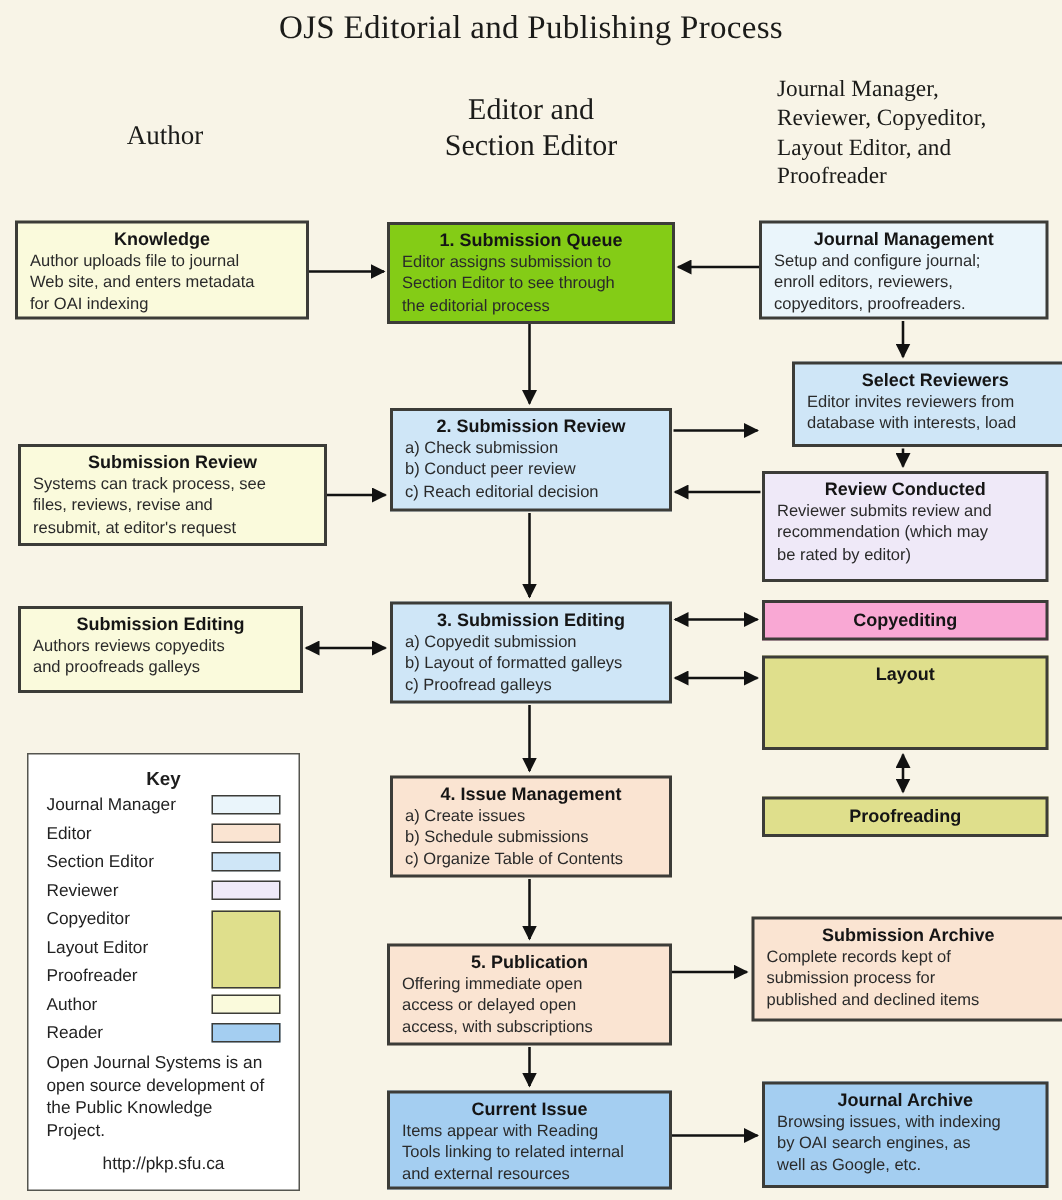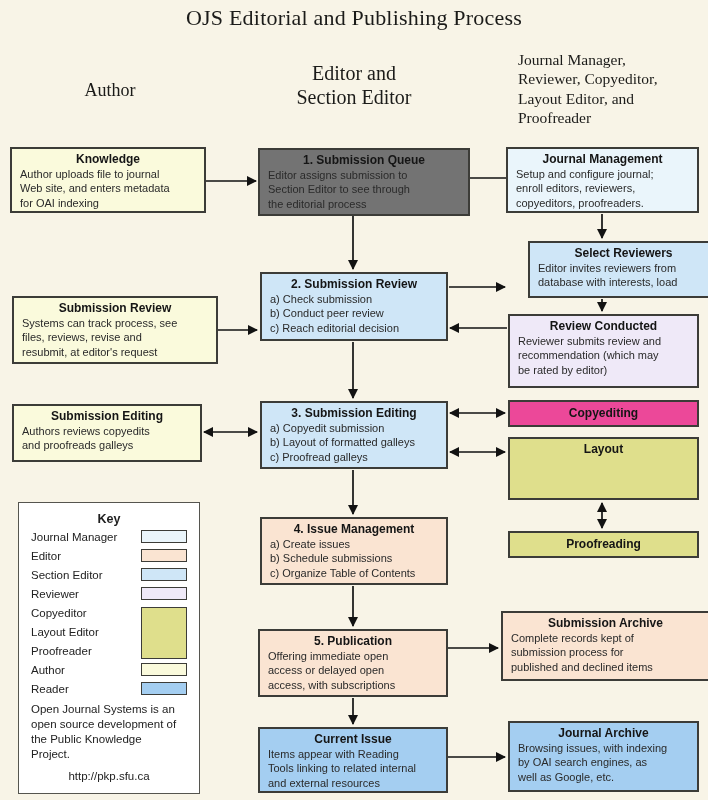--- a/index.html
+++ b/index.html
@@ -77,21 +77,21 @@
     <div class="bb">Systems can track process, see
 files, reviews, revise and
 resubmit, at editor's request</div>
   </div>
   <div class="box" style="left: 12px; top: 404px; width: 190px; height: 58px; background-color: rgb(250, 250, 220);">
     <div class="bt">Submission Editing</div>
     <div class="bb">Authors reviews copyedits
 and proofreads galleys</div>
   </div>
 
-  <div class="box" style="left: 258px; top: 148px; width: 212px; height: 68px; background-color: #737373;">
+  <div class="box" style="left: 258px; top: 148px; width: 192px; height: 68px; background-color: #84cc16;">
     <div class="bt">1. Submission Queue</div>
     <div class="bb">Editor assigns submission to
 Section Editor to see through
 the editorial process</div>
   </div>
   <div class="box" style="left: 260px; top: 272px; width: 188px; height: 69px; background-color: rgb(207, 230, 247);">
     <div class="bt">2. Submission Review</div>
     <div class="bb">a) Check submission
 b) Conduct peer review
 c) Reach editorial decision</div>
@@ -131,21 +131,21 @@
     <div class="bt">Select Reviewers</div>
     <div class="bb">Editor invites reviewers from
 database with interests, load</div>
   </div>
   <div class="box" style="left: 508px; top: 314px; width: 191px; height: 74px; background-color: rgb(239, 233, 248);">
     <div class="bt">Review Conducted</div>
     <div class="bb">Reviewer submits review and
 recommendation (which may
 be rated by editor)</div>
   </div>
-  <div class="box only-title" style="left: 508px; top: 400px; width: 191px; height: 27px; background-color: #ec4899;">
+  <div class="box only-title" style="left: 508px; top: 400px; width: 191px; height: 27px; background-color: #f9a8d4;">
     <div class="bt">Copyediting</div>
   </div>
   <div class="box" style="left: 508px; top: 437px; width: 191px; height: 63px; background-color: rgb(223, 223, 140);">
     <div class="bt">Layout</div>
   </div>
   <div class="box only-title" style="left: 508px; top: 531px; width: 191px; height: 27px; background-color: rgb(223, 223, 140);">
     <div class="bt">Proofreading</div>
   </div>
   <div class="box" style="left: 501px; top: 611px; width: 209px; height: 70px; background-color: rgb(250, 228, 210);">
     <div class="bt">Submission Archive</div>

